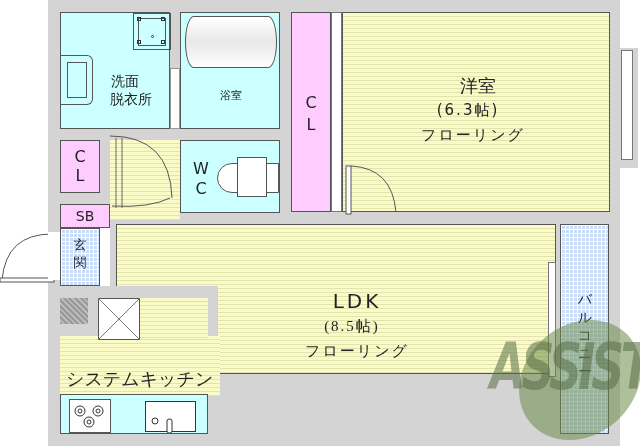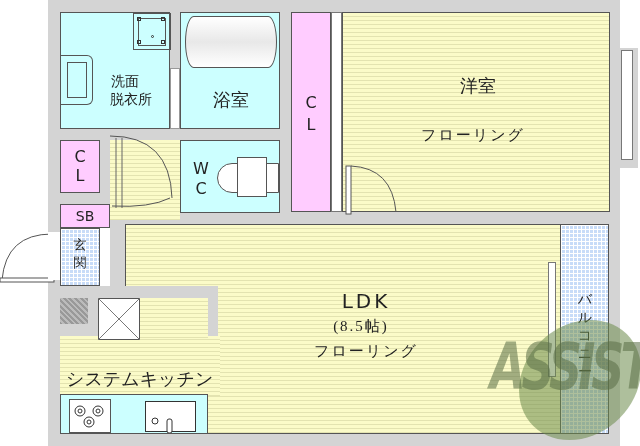--- a/index.html
+++ b/index.html
@@ -33,32 +33,33 @@
   </div>
   <div class="abs" style="left:0;top:42px;width:32px;height:50px;border:1px solid #555;border-left:none;border-radius:0 6px 6px 0;">
     <div class="abs" style="left:6px;top:6px;width:20px;height:36px;border:1px solid #555;"></div>
   </div>
   <span class="lbl" style="left:44px;top:60px;font-size:14px;width:40px;">洗面</span>
   <span class="lbl" style="left:40px;top:78px;font-size:14px;width:60px;">脱衣所</span>
 </div>
 
 <div class="abs wet" style="left:180px;top:12px;width:100px;height:117px;z-index:1;">
   <div class="abs" style="left:4px;top:3px;width:92px;height:52px;border:1px solid #555;border-radius:10px/30px;background:linear-gradient(#fff,#e8e8e8,#fff);"></div>
-  <span class="lbl" style="left:20px;top:76px;width:60px;font-size:18px;">浴室</span>
+  <span class="lbl" style="left:20px;top:76px;width:60px;font-size:11px;">浴室</span>
 </div>
 <div class="abs white" style="left:170px;top:68px;width:10px;height:61px;z-index:1;border:1px solid #999;"></div>
 
 <div class="abs cl" style="left:291px;top:12px;width:40px;height:200px;z-index:1;">
   <span class="lbl" style="left:0;top:80px;width:38px;font-size:16px;">C</span>
   <span class="lbl" style="left:0;top:102px;width:38px;font-size:16px;">L</span>
 </div>
 <div class="abs white" style="left:331px;top:12px;width:11px;height:200px;z-index:1;border:1px solid #777;"></div>
 
 <div class="abs floor" style="left:342px;top:12px;width:268px;height:200px;z-index:1;">
   <span class="lbl" style="left:90px;top:62px;width:90px;font-size:18px;">洋室</span>
+  <span class="lbl" style="left:70px;top:88px;width:110px;font-size:15px;letter-spacing:2px;">(6.3帖)</span>
   <span class="lbl" style="left:50px;top:113px;width:160px;font-size:15px;letter-spacing:2px;">フローリング</span>
 </div>
 <div class="abs" style="left:621px;top:50px;width:12px;height:110px;background:#fff;border:1px solid #777;z-index:2;"></div>
 <div class="abs wall" style="left:618px;top:48px;width:20px;height:120px;z-index:1;"></div>
 
 <div class="abs cl" style="left:60px;top:140px;width:40px;height:53px;z-index:1;">
   <span class="lbl" style="left:0;top:6px;width:38px;font-size:16px;">C</span>
   <span class="lbl" style="left:0;top:25px;width:38px;font-size:16px;">L</span>
 </div>
 
@@ -84,21 +85,21 @@
   <span class="lbl" style="left:0;top:8px;width:38px;font-size:13px;">玄</span>
   <span class="lbl" style="left:0;top:26px;width:38px;font-size:13px;">関</span>
 </div>
 <div class="abs white" style="left:100px;top:228px;width:10px;height:58px;z-index:1;"></div>
 <svg class="abs" style="left:0;top:228px;z-index:2;" width="62" height="56">
   <path d="M52 6 Q6 6 2 52" fill="none" stroke="#555" stroke-width="1"></path>
   <rect x="0" y="50" width="54" height="4" fill="#fff" stroke="#555" stroke-width="1"></rect>
   <rect x="48" y="4" width="12" height="48" fill="#fff"></rect>
 </svg>
 
-<div class="abs floor" style="left:125px;top:224px;width:440px;height:210px;z-index:1;">
+<div class="abs floor" style="left:116px;top:224px;width:440px;height:150px;z-index:1;">
   <span class="lbl" style="left:190px;top:64px;width:100px;font-size:20px;letter-spacing:3px;">LDK</span>
   <span class="lbl" style="left:180px;top:92px;width:110px;font-size:15px;letter-spacing:2px;font-family:Liberation Serif, serif;">(8.5帖)</span>
   <span class="lbl" style="left:160px;top:117px;width:160px;font-size:15px;letter-spacing:2px;">フローリング</span>
 </div>
 <div class="abs white" style="left:548px;top:262px;width:8px;height:115px;z-index:2;border:1px solid #777;"></div>
 
 <div class="abs wall" style="left:48px;top:286px;width:170px;height:50px;z-index:2;"></div>
 <div class="abs floor" style="left:60px;top:336px;width:160px;height:60px;z-index:2;border:none;"></div>
 <div class="abs" style="left:60px;top:298px;width:28px;height:26px;z-index:3;background:repeating-linear-gradient(45deg,#999 0 2px,#bbb 2px 4px);"></div>
 <svg class="abs" style="left:98px;top:298px;z-index:3;" width="42" height="42">

